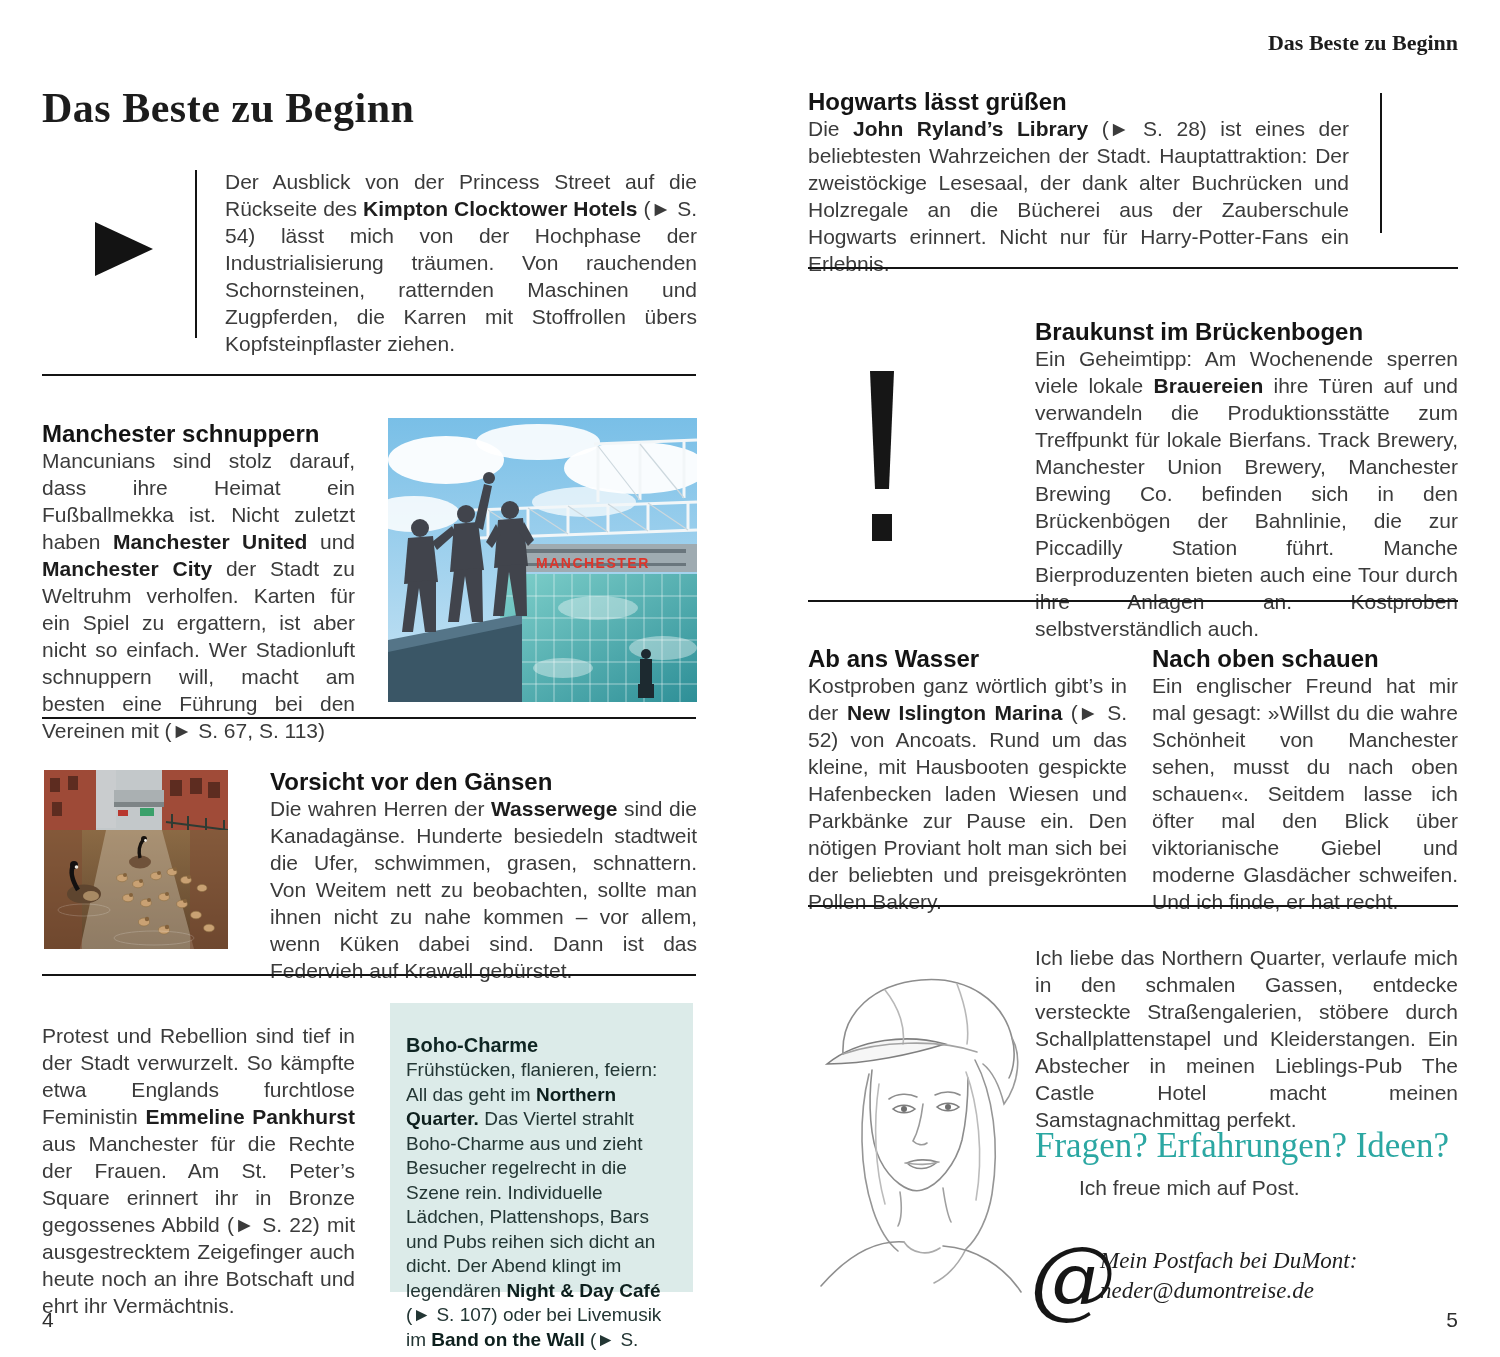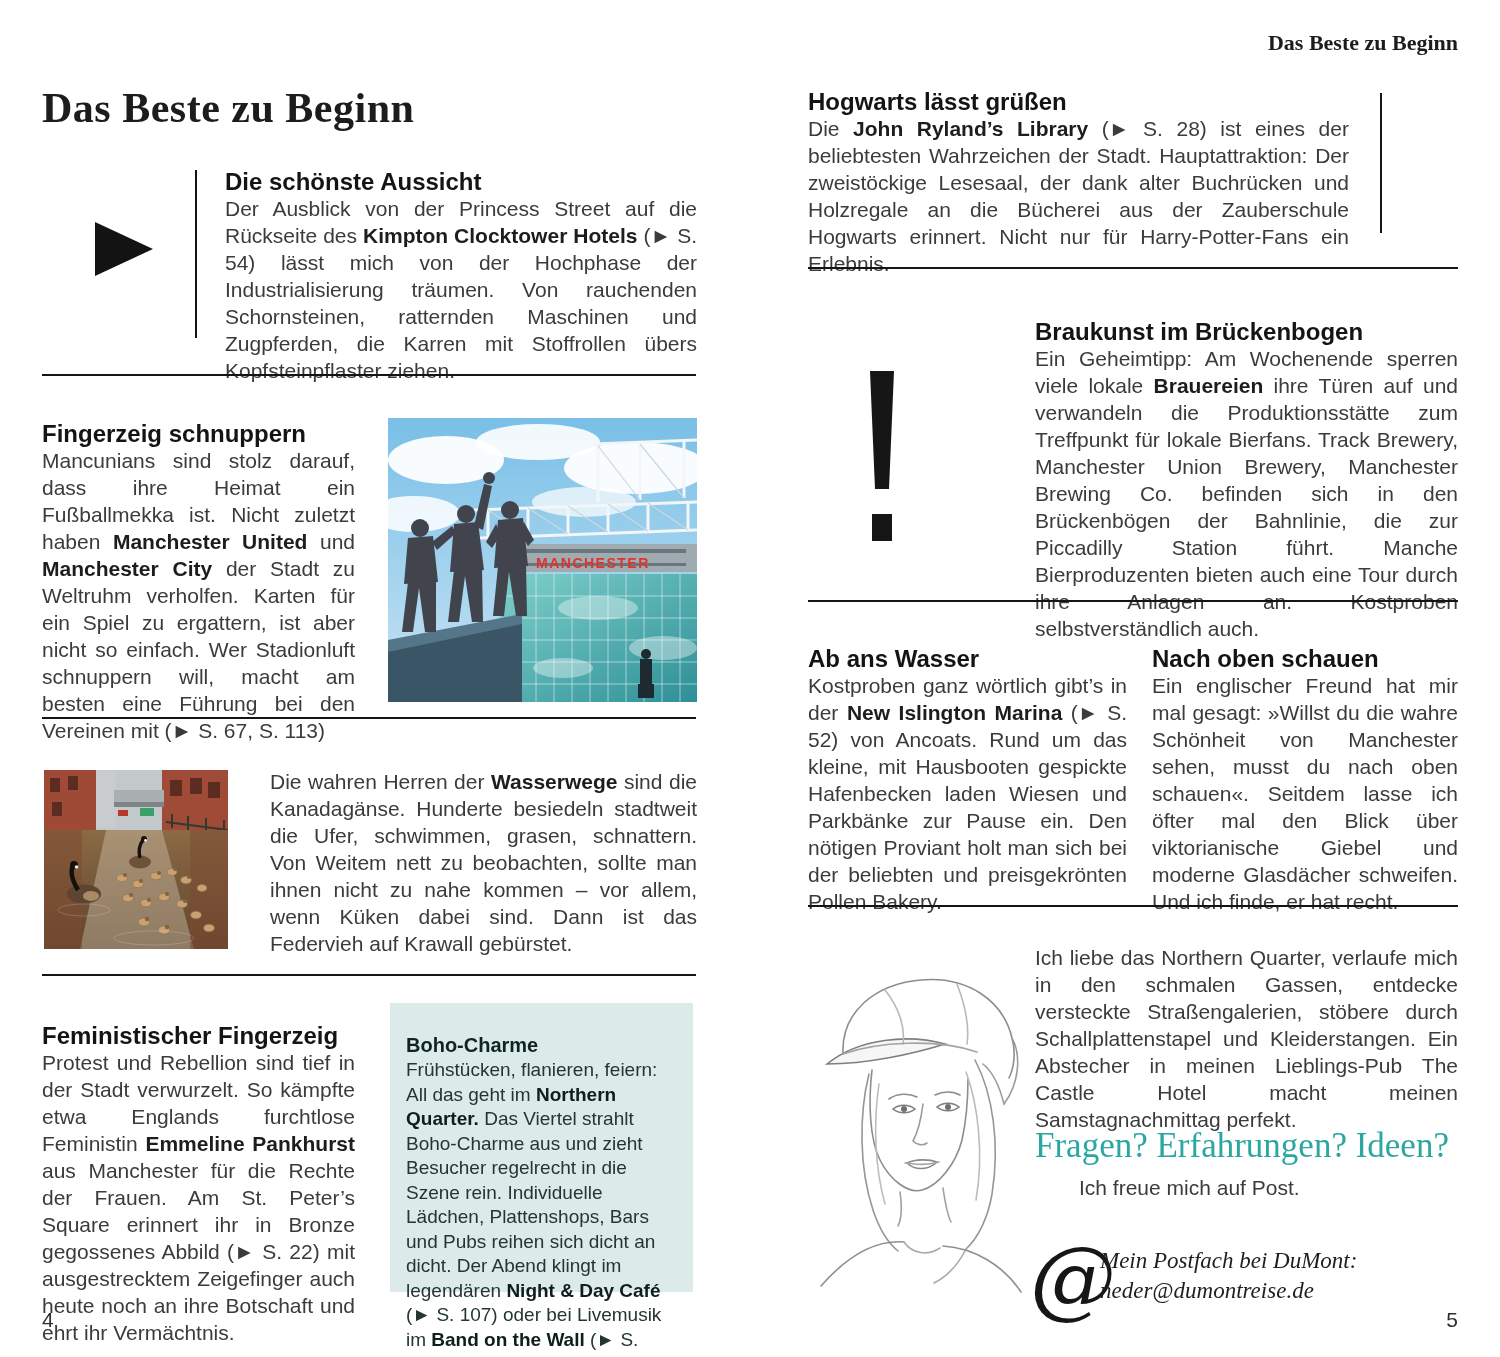--- a/index.html
+++ b/index.html
@@ -35,28 +35,27 @@
 
   <div class="abs serif-title" style="left:42px;top:84px;">Das Beste zu Beginn</div>
 
   <div class="abs" style="left:95px;top:222px;width:58px;height:54px;">
     <svg width="58" height="54" viewBox="0 0 58 54">
         <polygon points="0,0 58,27 0,54" fill="#131313"></polygon>
       </svg>
   </div>
   <div class="abs rule-v" style="left:195px;top:170px;height:168px;"></div>
   <div class="abs" style="left:225px;top:168px;width:472px;">
-    <div class="sec-h">Die schönste Aussicht</div>
     <div class="body"><span>Der Ausblick von der Princess Street auf die Rückseite des </span><span class="b">Kimpton Clocktower Hotels</span><span> (► S. 54) lässt mich von der Hochphase der Industrialisierung träumen. Von rauchenden Schornsteinen, ratternden Maschinen und Zugpferden, die Karren mit Stoffrollen übers Kopfsteinpflaster ziehen.</span></div>
   </div>
 
   <div class="abs rule-h" style="left:42px;top:374px;width:654px;"></div>
 
   <div class="abs" style="left:42px;top:420px;width:313px;">
-    <div class="sec-h">Fingerzeig schnuppern</div>
+    <div class="sec-h">Manchester schnuppern</div>
     <div class="body"><span>Mancunians sind stolz darauf, dass ihre Heimat ein Fußballmekka ist. Nicht zuletzt haben </span><span class="b">Manchester United</span><span> und </span><span class="b">Manchester City</span><span> der Stadt zu Weltruhm verholfen. Karten für ein Spiel zu ergattern, ist aber nicht so einfach. Wer Stadionluft schnuppern will, macht am besten eine Führung bei den Vereinen mit (► S. 67, S. 113)</span></div>
   </div>
 
   <div class="abs photo" style="left:388px;top:418px;width:309px;height:309px;">
     <svg width="309" height="284" viewBox="0 0 309 284">
       <defs>
         <linearGradient id="sky" x1="0" y1="0" x2="0" y2="1">
           <stop offset="0" stop-color="#79bfe7"></stop>
             <stop offset="1" stop-color="#c8e4f4"></stop>
         </linearGradient>
@@ -238,27 +237,27 @@
           <circle cx="123" cy="157" r="2.2"></circle>
       </g>
       <g stroke="#ffffff" opacity=".18" fill="none">
         <ellipse cx="40" cy="140" rx="26" ry="6"></ellipse>
           <ellipse cx="110" cy="168" rx="40" ry="7"></ellipse>
       </g>
     </svg>
   </div>
 
   <div class="abs" style="left:270px;top:768px;width:427px;">
+    <div class="sec-h">Vorsicht vor den Gänsen</div>
     <div class="body"><span>Die wahren Herren der </span><span class="b">Wasserwege</span><span> sind die Kanadagänse. Hunderte besiedeln stadtweit die Ufer, schwimmen, grasen, schnattern. Von Weitem nett zu beobachten, sollte man ihnen nicht zu nahe kommen – vor allem, wenn Küken dabei sind. Dann ist das Federvieh auf Krawall gebürstet.</span></div>
   </div>
 
   <div class="abs rule-h" style="left:42px;top:974px;width:654px;"></div>
 
   <div class="abs" style="left:42px;top:1022px;width:313px;">
-    <div class="sec-h">Feministischer Fingerzeig</div>
     <div class="body"><span>Protest und Rebellion sind tief in der Stadt verwurzelt. So kämpfte etwa Englands furchtlose Feministin </span><span class="b">Emmeline Pankhurst</span><span> aus Manchester für die Rechte der Frauen. Am St. Peter’s Square erinnert ihr in Bronze gegossenes Abbild (► S. 22) mit ausgestrecktem Zeigefinger auch heute noch an ihre Botschaft und ehrt ihr Vermächtnis.</span></div>
   </div>
 
   <div class="abs boho-box" style="left:390px;top:1003px;width:303px;height:289px;">
     <div class="boho-h">Boho-Charme</div>
     <div class="boho-body"><span>Frühstücken, flanieren, feiern: All das geht im </span><span class="b">Northern Quarter.</span><span> Das Viertel strahlt Boho-Charme aus und zieht Besucher regelrecht in die Szene rein. Individuelle Lädchen, Plattenshops, Bars und Pubs reihen sich dicht an dicht. Der Abend klingt im legendären </span><span class="b">Night &amp; Day Café</span><span> (► S. 107) oder bei Livemusik im </span><span class="b">Band on the Wall</span><span> (► S. 107) aus.</span></div>
   </div>
 
   <div class="abs page-num" style="left:42px;top:1308px;">4</div>
 

